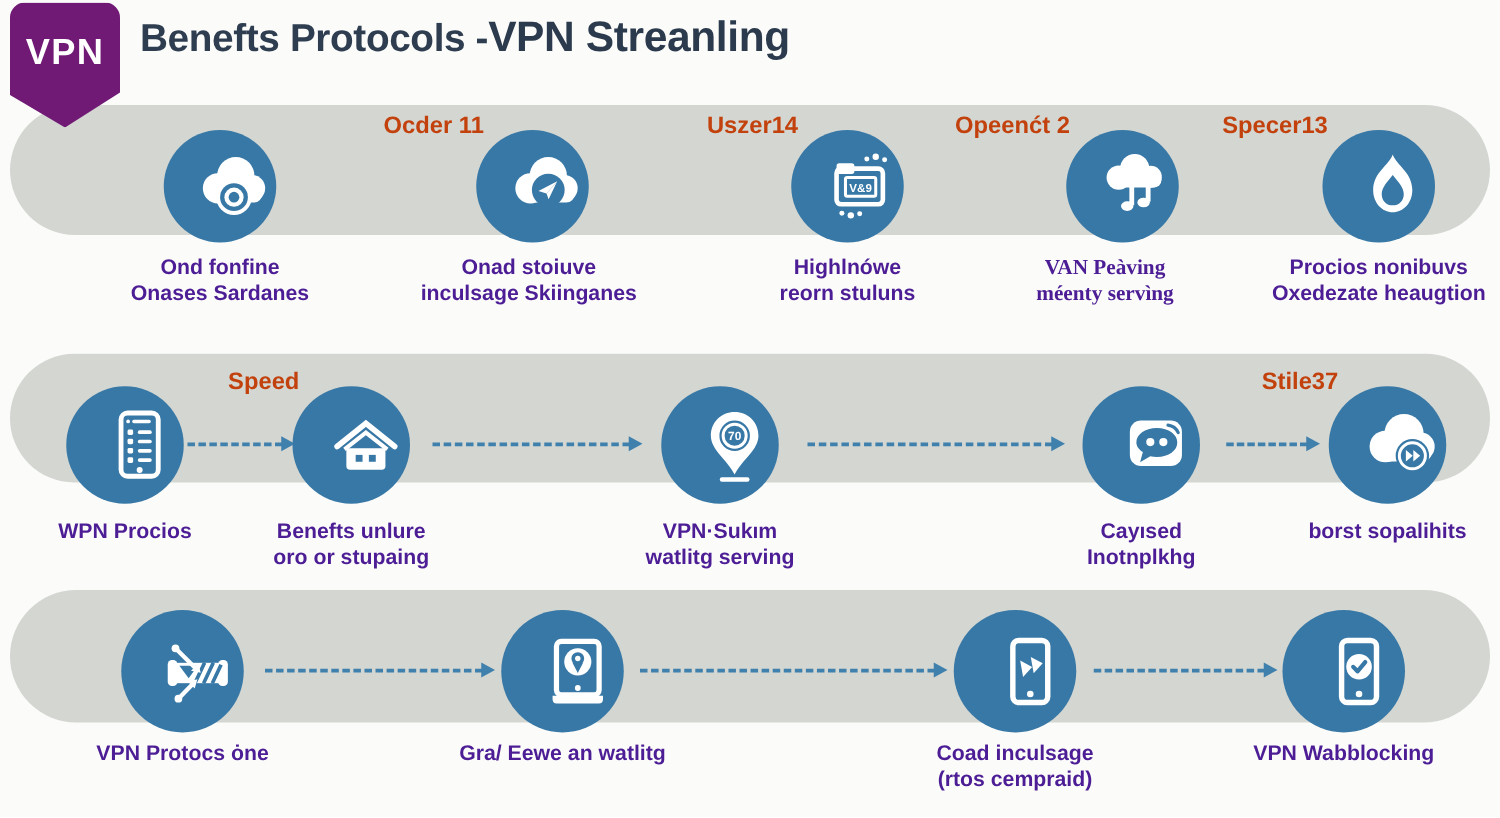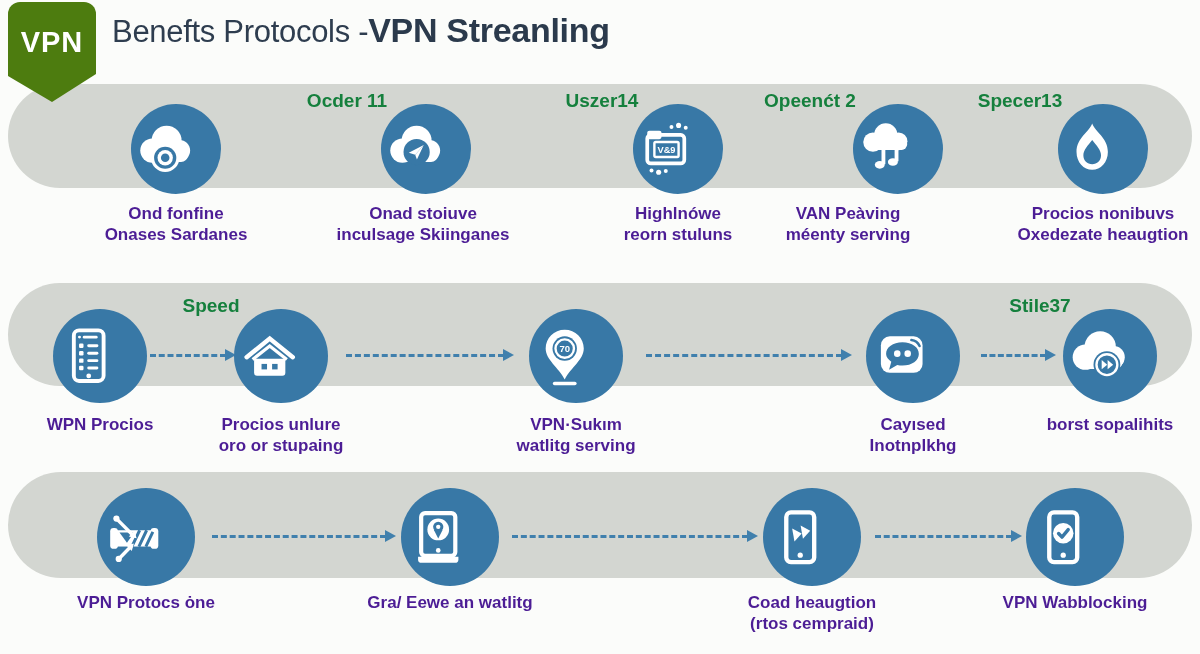--- a/index.html
+++ b/index.html
@@ -2,34 +2,34 @@
 <html><head>
 <meta charset="utf-8">
 <style>
   html,body{margin:0;padding:0;background:#ffffff;}
   .stage{
     position:relative;width:1200px;height:654px;overflow:hidden;
     background:#fbfcfa;font-family:"Liberation Sans",sans-serif;
     --blue:#3878a6;--arrow:#4080ad;
   }
   .band{position:absolute;left:8px;width:1184px;background:#d3d6d1;border-radius:54px;}
-  .node-circle{position:absolute;border-radius:50%;background:var(--blue);display:flex;align-items:center;justify-content:flex-start;}
+  .node-circle{position:absolute;border-radius:50%;background:var(--blue);display:flex;align-items:center;justify-content:flex-end;}
   .node-circle svg{width:76%;height:76%;display:block;}
-  .row-header{position:absolute;transform:translateX(-50%);font-size:19px;font-weight:700;color:#15803d;white-space:nowrap;}
+  .row-header{position:absolute;transform:translateX(-50%);font-size:19px;font-weight:700;color:#c2410c;white-space:nowrap;}
   .node-label{position:absolute;transform:translateX(-50%);text-align:center;font-size:17px;font-weight:700;color:#4c1d95;line-height:1.22;white-space:nowrap;}
   .arrow{position:absolute;height:0;border-top:3.4px dashed var(--arrow);}
   .arrow::after{content:"";position:absolute;right:-10px;top:-7.8px;width:0;height:0;
     border-left:11px solid var(--arrow);border-top:6px solid transparent;border-bottom:6px solid transparent;}
   .badge{position:absolute;left:8px;top:2px;width:88px;height:100px;z-index:6;}
-  .shield{width:100%;height:100%;background:#4d7c0f;border-radius:12px 12px 0 0;
+  .shield{width:100%;height:100%;background:#701a75;border-radius:12px 12px 0 0;
     clip-path:polygon(0 0,100% 0,100% 72%,50% 100%,0 74%);
     display:flex;align-items:center;justify-content:center;padding-bottom:20px;box-sizing:border-box;}
   .shield span{color:#ffffff;font-weight:800;font-size:29px;letter-spacing:1px;}
   .title{position:absolute;left:112px;top:11px;display:flex;align-items:baseline;white-space:nowrap;z-index:5;}
-  .title .t1{font-size:31px;font-weight:400;color:#2e3d4f;letter-spacing:-0.3px;}
+  .title .t1{font-size:31px;font-weight:700;color:#2e3d4f;letter-spacing:-0.3px;}
   .title .t2{font-size:34px;font-weight:800;color:#2b3a4c;letter-spacing:-0.3px;}
 </style>
 </head>
 <body>
 
 <div class="stage" style="--blue: #3878a6; --arrow: #4080ad;">
   <div class="badge">
     <div class="shield">
       <span>VPN</span>
     </div>
@@ -99,21 +99,21 @@
           <circle cx="23" cy="14" r="8.2" fill="#fff"></circle>
           <circle cx="32" cy="18.5" r="6.2" fill="#fff"></circle>
           <rect x="8.5" y="16" width="29.5" height="8.5" rx="4" fill="#fff"></rect>
           <rect x="20" y="20" width="2.7" height="14.5" fill="#fff"></rect>
           <rect x="29.2" y="18" width="2.7" height="14.5" fill="#fff"></rect>
           <path d="M20 20 L31.9 17.4 L31.9 22 L20 24.6 Z" fill="#fff"></path>
           <ellipse cx="18.8" cy="35" rx="3.5" ry="2.7" fill="#fff"></ellipse>
           <ellipse cx="28" cy="33" rx="3.5" ry="2.7" fill="#fff"></ellipse>
         </svg>
       </div>
-      <div class="node-label" style="left: 848px; top: 204px;">
+      <div class="node-label" style="left: 884px; top: 204px; font-family: Liberation Serif, serif;">
         <div>VAN Peàving</div>
         <div>méenty servìng</div>
       </div>
       <div class="node-circle" style="left: 1058px; top: 104px; width: 90px; height: 90px;">
         <svg viewBox="0 0 48 48">
           <path d="M24 6 C26 12 35 16 35 26 C35 33.2 30 38.5 24 38.5 C18 38.5 13 33.2 13 26 C13 16 22 12 24 6 Z" fill="#fff"></path>
           <path d="M24 17.5 C27 21.5 30.2 24.3 30.2 28.3 C30.2 32 27.5 34.6 24 34.6 C20.5 34.6 17.8 32 17.8 28.3 C17.8 24.3 21 21.5 24 17.5 Z" fill="var(--blue)"></path>
         </svg>
       </div>
       <div class="node-label" style="left: 1103px; top: 204px;">
@@ -149,21 +149,21 @@
       <div class="node-circle" style="left: 234px; top: 309px; width: 94px; height: 94px;">
         <svg viewBox="0 0 48 48">
           <path d="M8.5 25 L24 12.5 L39.5 25" fill="none" stroke="#fff" stroke-width="3" stroke-linecap="round"></path>
           <path d="M12.5 26.5 L24 17.5 L35.5 26.5" fill="none" stroke="#fff" stroke-width="2.2"></path>
           <path d="M13.5 26 h21 v9.5 q0 2 -2 2 h-17 q-2 0 -2 -2 Z" fill="#fff"></path>
           <rect x="18.5" y="29.5" width="3.7" height="3.7" fill="var(--blue)"></rect>
           <rect x="25.6" y="29.5" width="3.7" height="3.7" fill="var(--blue)"></rect>
         </svg>
       </div>
       <div class="node-label" style="left: 281px; top: 415px;">
-        <div>Procios unlure</div>
+        <div>Benefts unlure</div>
         <div>oro or stupaing</div>
       </div>
       <div class="node-circle" style="left: 529px; top: 309px; width: 94px; height: 94px;">
         <svg viewBox="0 0 48 48">
           <path d="M24 6.5 C31.2 6.5 36.8 12 36.8 19.2 C36.8 26.8 28.2 31.8 24 40 C19.8 31.8 11.2 26.8 11.2 19.2 C11.2 12 16.8 6.5 24 6.5 Z" fill="#fff"></path>
           <circle cx="24" cy="19.2" r="8.2" fill="var(--blue)"></circle>
           <circle cx="24" cy="19.2" r="6.2" fill="none" stroke="#fff" stroke-width="1.6"></circle>
           <text x="24" y="21.6" font-size="6.4" font-weight="bold" fill="#fff" text-anchor="middle" font-family="Liberation Sans, sans-serif">70</text>
           <rect x="16" y="41.5" width="16" height="2.4" rx="1.2" fill="#fff"></rect>
         </svg>
@@ -240,21 +240,21 @@
         <svg viewBox="0 0 48 48">
           <rect x="15" y="8" width="18" height="32" rx="3" fill="none" stroke="#fff" stroke-width="2.8"></rect>
           <g transform="rotate(-10 24 22)">
             <path d="M19.5 17.5 L25 21.8 L19.5 26.1 Z" fill="#fff"></path>
             <path d="M25.2 16.6 L30.7 20.9 L25.2 25.2 Z" fill="#fff"></path>
           </g>
           <circle cx="24" cy="35.6" r="1.7" fill="#fff"></circle>
         </svg>
       </div>
       <div class="node-label" style="left: 812px; top: 593px;">
-        <div>Coad heaugtion</div>
+        <div>Coad inculsage</div>
         <div>(rtos cempraid)</div>
       </div>
       <div class="node-circle" style="left: 1026px; top: 488px; width: 98px; height: 98px;">
         <svg viewBox="0 0 48 48">
           <rect x="15" y="8" width="18" height="32" rx="3" fill="none" stroke="#fff" stroke-width="2.8"></rect>
           <circle cx="24" cy="21.5" r="6.6" fill="#fff"></circle>
           <path d="M21 21.6 l2.2 2.3 4 -4.8" fill="none" stroke="var(--blue)" stroke-width="2.2" stroke-linecap="round" stroke-linejoin="round"></path>
           <circle cx="24" cy="35.6" r="1.7" fill="#fff"></circle>
         </svg>
       </div>

